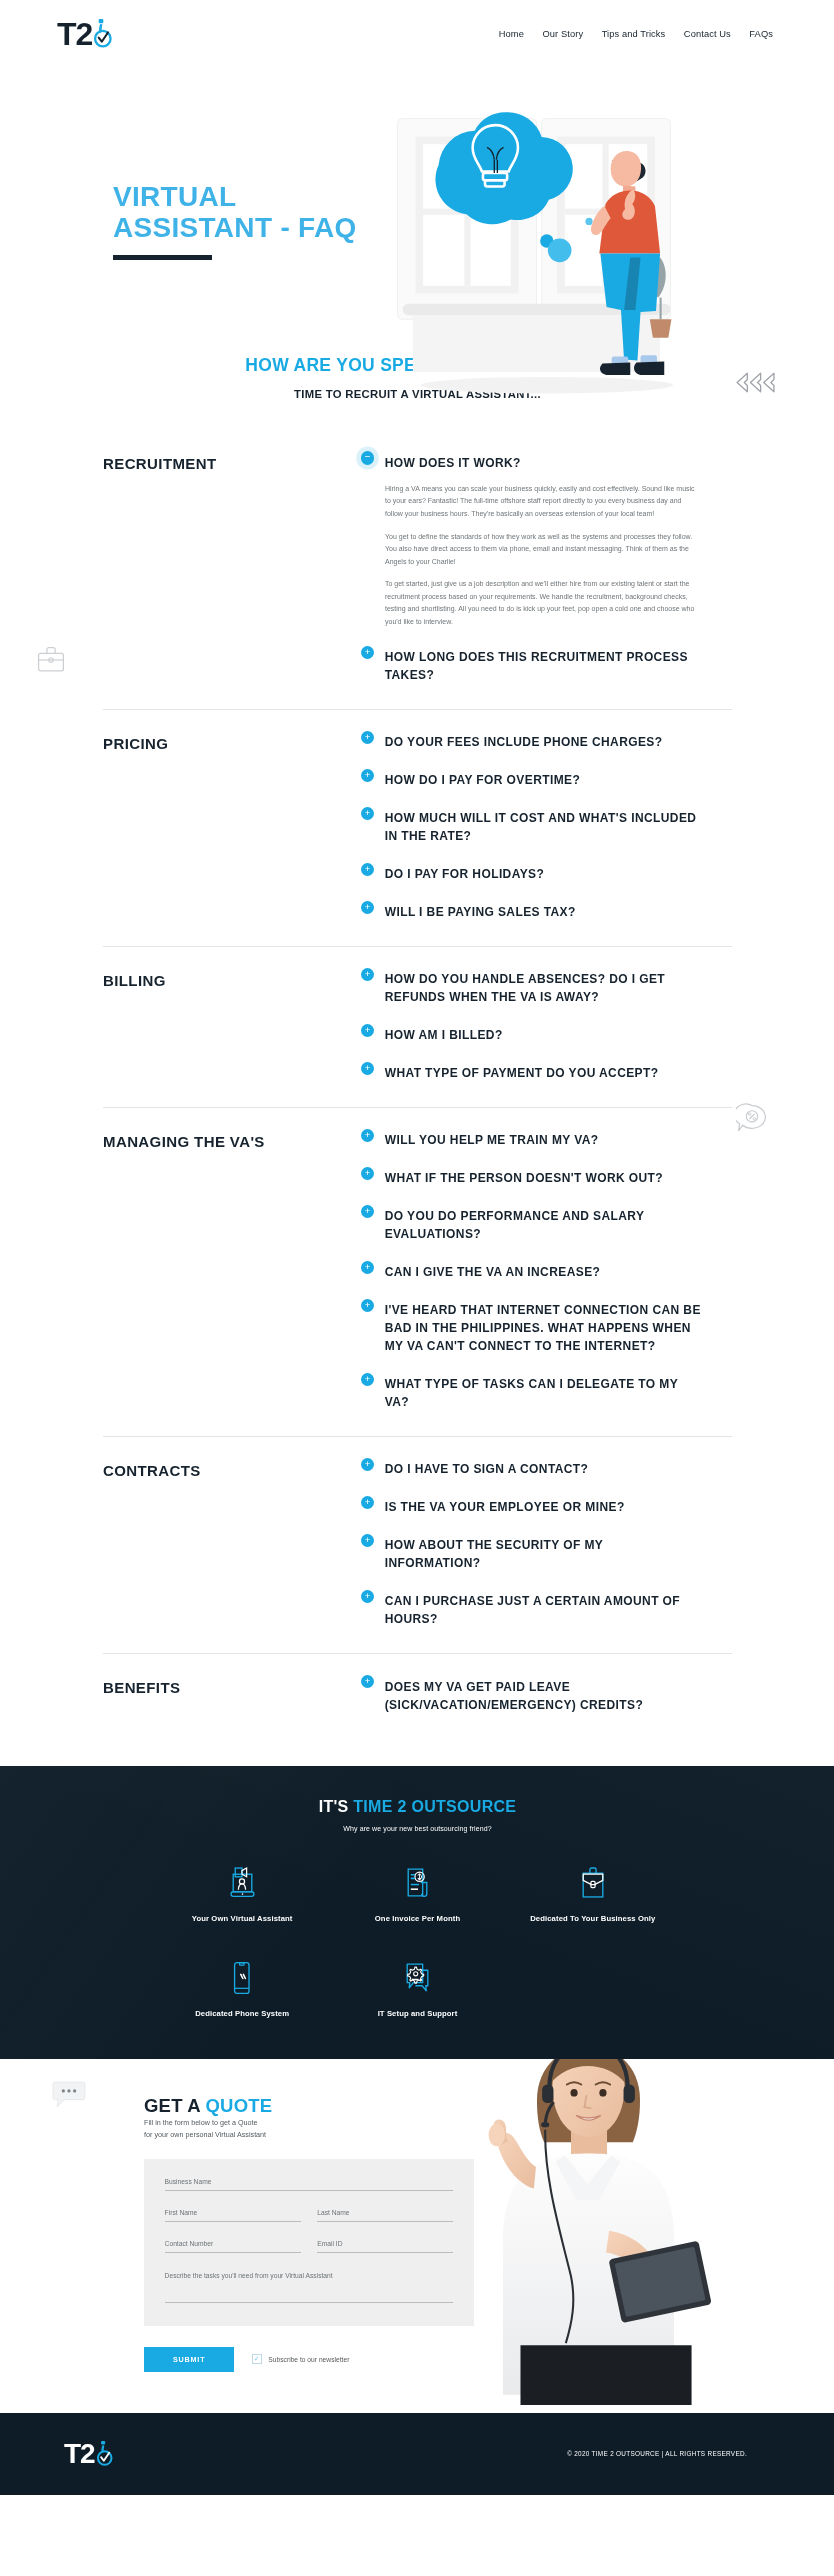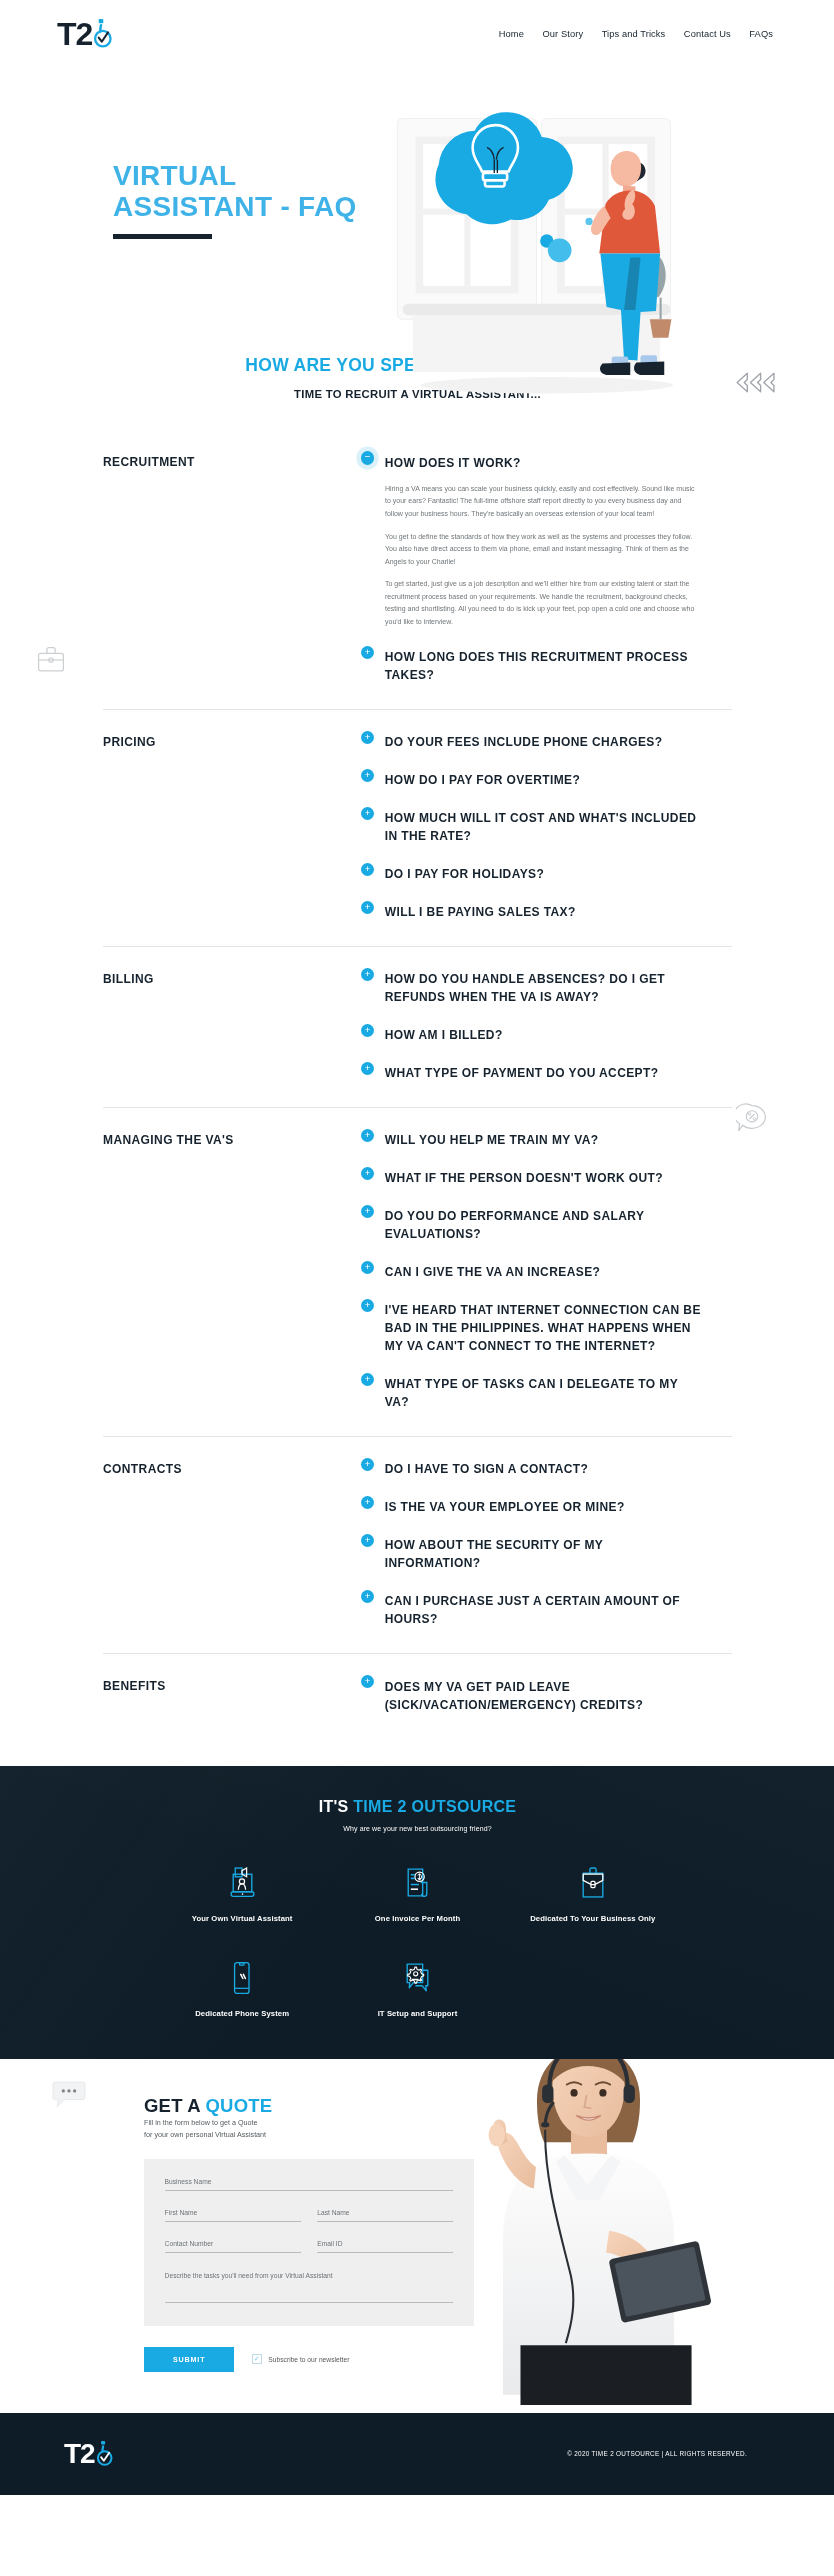--- a/index.html
+++ b/index.html
@@ -53,20 +53,21 @@
     align-items:flex-start;
   }
   .hero-left { padding-top:93px; width:319px; }
   .hero-title {
     font-family:"Liberation Sans", sans-serif;
     font-weight:700;
     font-size:28px;
     line-height:1.12;
     color:#3fb3e8;
     letter-spacing:0.3px;
+    margin-top:21px;
   }
   .hero-rule {
     margin-top:11.3px;
     width:99px; height:4.6px;
     background:#16232e;
   }
   .hero-art {
     position:absolute;
     left:392px; top:36px;
     width:289px; height:309px;
@@ -93,21 +94,21 @@
   .faq-wrap { width:835px; padding:0 103px; margin-top:31px; position:relative; }
   .faq-group {
     display:flex;
     border-bottom:0.5px solid #e2e5e8;
     padding:21.6px 0 25px 0;
   }
   .faq-group:last-of-type { border-bottom:none; }
   .faq-cat {
     width:258px;
     flex:0 0 258px;
-    font-size:12px;
+    font-size:15px;
     font-weight:700;
     color:#16232e;
     letter-spacing:0.4px;
     padding-top:3.1px;
   }
   .faq-items { flex:1; max-width:340px; }
   .faq-item { margin-bottom:18.5px; }
   .faq-item:last-child { margin-bottom:0; }
   .faq-q-row { display:flex; align-items:flex-start; gap:10.3px; cursor:pointer; }
   .toggle {

